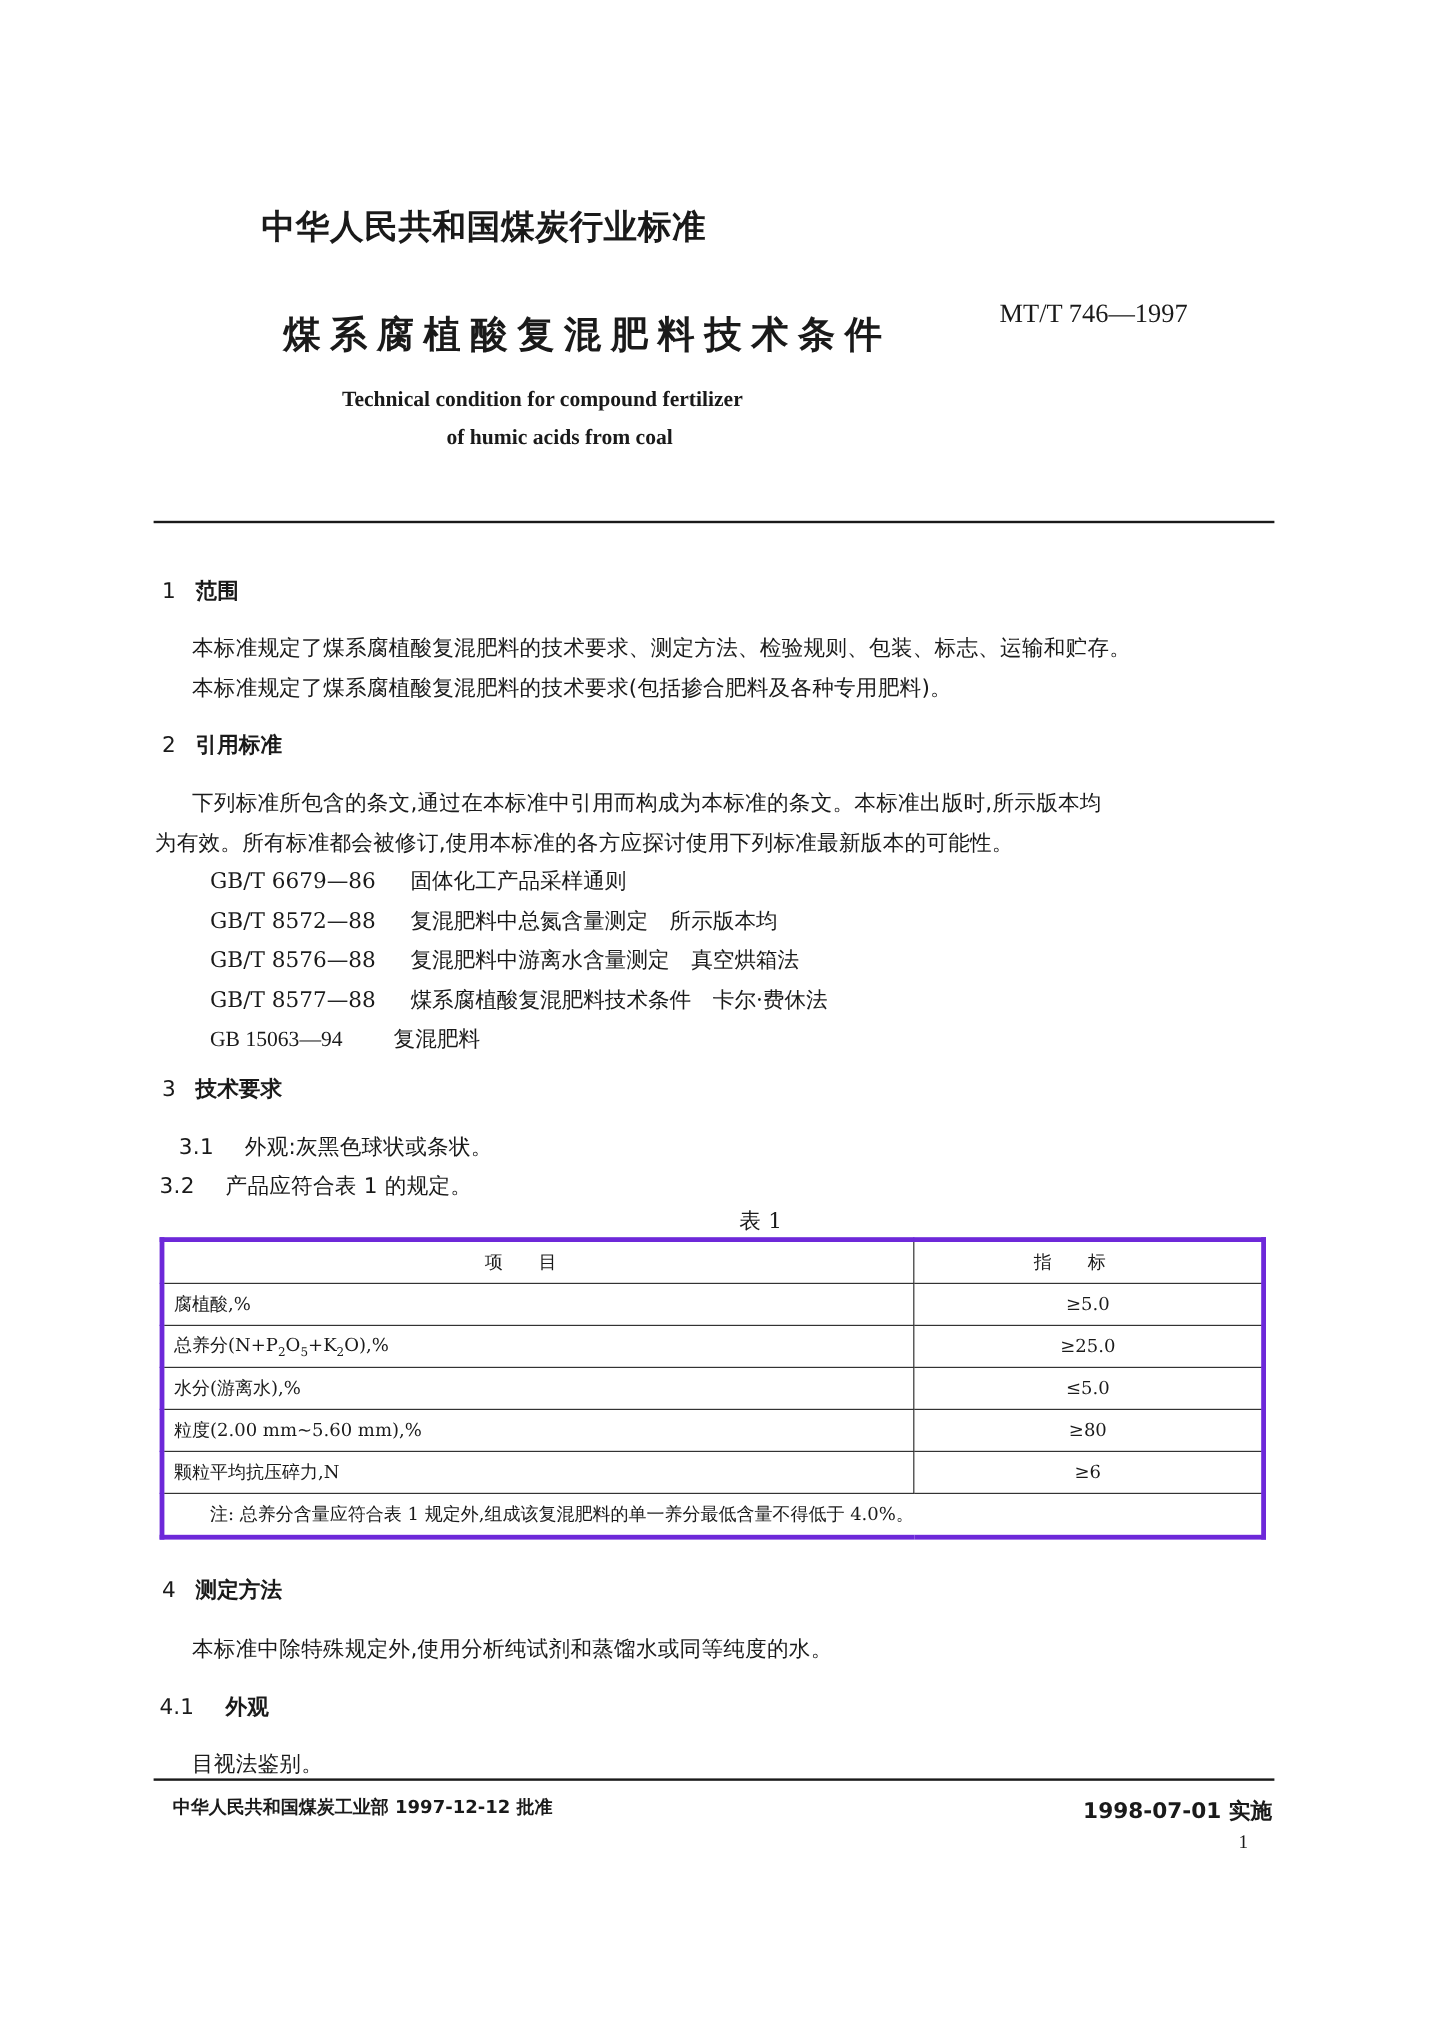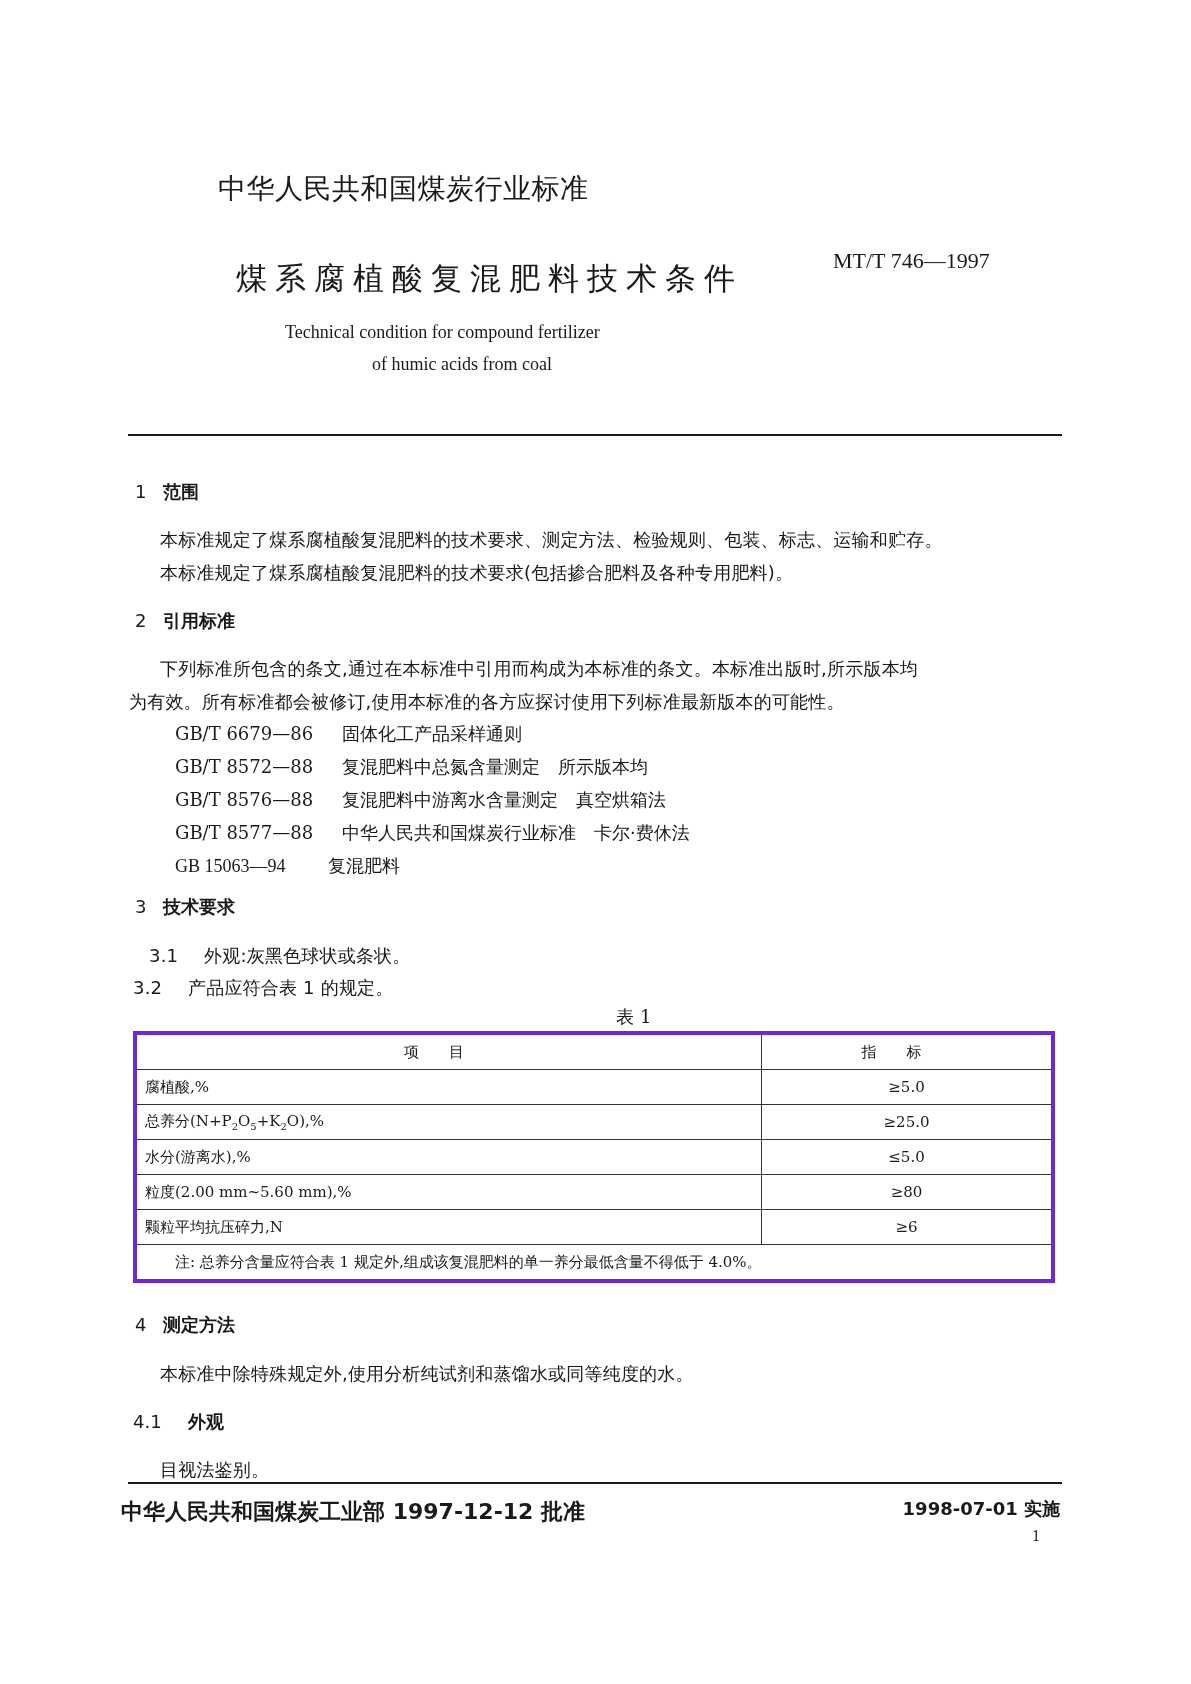--- a/index.html
+++ b/index.html
@@ -1,21 +1,21 @@
 <!DOCTYPE html>
 <html><head>
 <meta charset="utf-8">
 <style>
   html, body { margin: 0; padding: 0; background: #ffffff; }
   body { width: 1191px; height: 1684px; position: relative; overflow: hidden; color: #1a1a1a;
          font-family: "DejaVu Serif", "Liberation Serif", serif; }
   .abs { position: absolute; white-space: nowrap; }
   .sans { font-family: "DejaVu Sans", "Liberation Sans", sans-serif; }
   .serif { font-family: "Liberation Serif", "DejaVu Serif", serif; }
-  .bold { font-weight: normal; }
+  .bold { font-weight: bold; }
 
   #hdr-org { left: 218px; top: 170px; font-size: 28px; letter-spacing: 0.5px; }
   #title-cn { left: 236px; top: 258px; font-size: 31px; letter-spacing: 8px; }
   #std-code { left: 833px; top: 248px; font-size: 22px; }
   #title-en1 { left: 285px; top: 322px; font-size: 18px; }
   #title-en2 { left: 372px; top: 354px; font-size: 18px; }
   .rule { position: absolute; left: 128px; width: 934px; height: 2px; background: #1a1a1a; }
 
   .h1 { font-size: 18px; font-weight: bold; }
   .h1 .num { display: inline-block; width: 28px; font-weight: normal; }
@@ -25,21 +25,21 @@
 
   table.t1 { position: absolute; left: 133px; top: 1031px; width: 922px; border-collapse: collapse;
              border: 4px solid #6d28d9; font-size: 15px; }
   table.t1 td, table.t1 th { border: 1px solid #333; height: 34px; padding: 0 8px; font-weight: normal; }
   table.t1 th { text-align: center; letter-spacing: 30px; }
   table.t1 td.item { width: 608px; text-align: left; }
   table.t1 td.val { text-align: center; font-family: "DejaVu Serif", serif; }
   table.t1 td.note { padding-left: 38px; }
   sub { font-size: 10px; }
 
-  #footer-left { left: 121px; top: 1497px; font-size: 22px; font-weight: bold; }
+  #footer-left { left: 144px; top: 1497px; font-size: 15px; font-weight: bold; }
   #footer-right { right: 131px; top: 1497px; font-size: 18px; font-weight: bold; }
   #page-num { left: 1032px; top: 1527px; font-size: 16px; }
 </style>
 </head>
 <body>
 
 <div id="hdr-org" class="abs sans bold">中华人民共和国煤炭行业标准</div>
 <div id="title-cn" class="abs sans bold">煤系腐植酸复混肥料技术条件</div>
 <div id="std-code" class="abs serif">MT/T 746—1997</div>
 <div id="title-en1" class="abs serif bold">Technical condition for compound fertilizer</div>
@@ -61,21 +61,21 @@
 <div class="abs ref" style="left:175px; top:722px;">
   <span class="code">GB/T 6679—86</span><span>固体化工产品采样通则</span>
 </div>
 <div class="abs ref" style="left:175px; top:755px;">
   <span class="code">GB/T 8572—88</span><span>复混肥料中总氮含量测定　所示版本均</span>
 </div>
 <div class="abs ref" style="left:175px; top:788px;">
   <span class="code">GB/T 8576—88</span><span>复混肥料中游离水含量测定　真空烘箱法</span>
 </div>
 <div class="abs ref" style="left:175px; top:821px;">
-  <span class="code">GB/T 8577—88</span><span>中华人民共和国煤炭行业标准　卡尔·费休法</span>
+  <span class="code">GB/T 8577—88</span><span>煤系腐植酸复混肥料技术条件　卡尔·费休法</span>
 </div>
 <div class="abs ref" style="left:175px; top:854px;font-family:Liberation Serif, serif;">
   <span class="code" style="width:153px;">GB 15063—94</span><span>复混肥料</span>
 </div>
 
 <div class="abs h1 sans" style="left:135px; top:895px;">
   <span class="num">3</span><span>技术要求</span>
 </div>
 <div class="abs p sans" style="left:133px; top:944px;">
   <span style="display:inline-block; width:55px;margin-left:16px;">3.1</span><span>外观:灰黑色球状或条状。</span>

